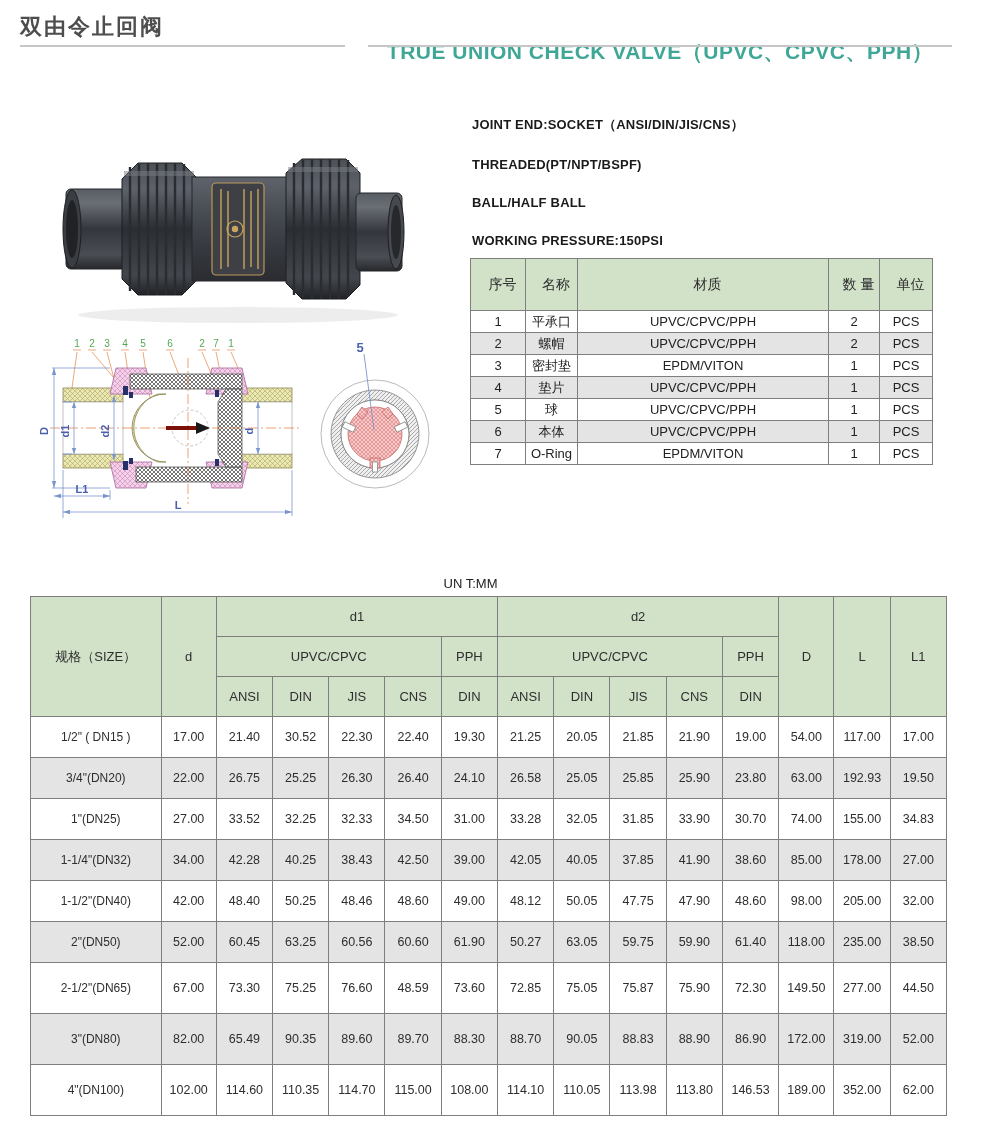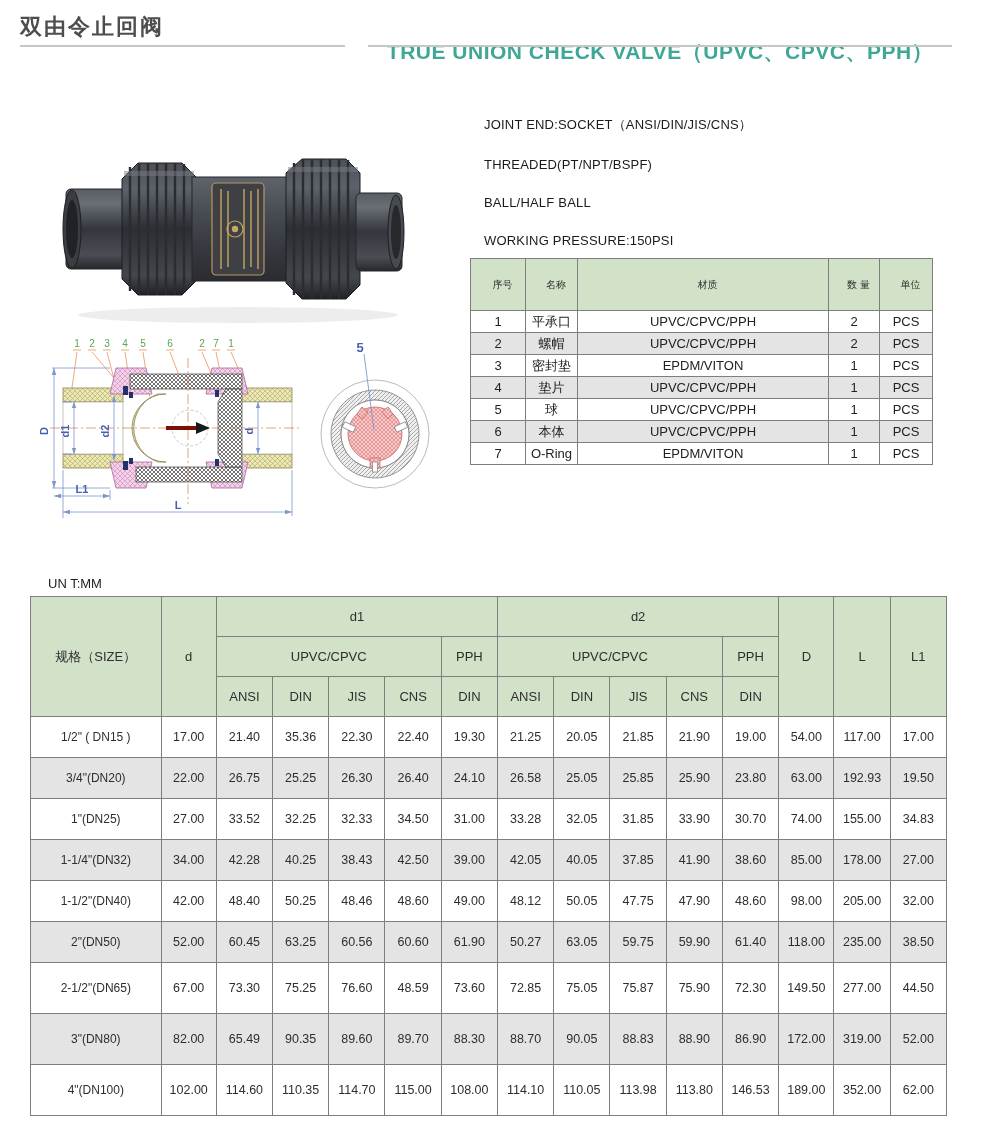--- a/index.html
+++ b/index.html
@@ -9,32 +9,32 @@
   }
   
   .title-cn{position:absolute;left:20px;top:12px;font-size:22px;font-weight:bold;color:#4d4d4d;letter-spacing:2px;}
   .rule-cn{position:absolute;left:20px;top:45px;width:325px;height:2px;background:#c6c6c6;}
   .title-en{position:absolute;left:366px;top:12px;width:588px;text-align:center;font-size:21px;font-weight:bold;color:#3fa796;letter-spacing:.5px;margin-top:26px;}
   .rule-en{position:absolute;left:368px;top:45px;width:584px;height:2px;background:#c6c6c6;}
   
   .photo{position:absolute;left:58px;top:115px;width:352px;height:212px;}
   
   .specs{position:absolute;left:472px;top:116px;display:flex;flex-direction:column;gap:23px;}
-  .specs div{font-size:13px;font-weight:normal;color:#1a1a1a;letter-spacing:.2px;margin-left:12px;}
+  .specs div{font-size:13px;font-weight:bold;color:#1a1a1a;letter-spacing:.2px;}
   
   table{border-collapse:collapse;table-layout:fixed;}
   th,td{border:1px solid #7e7e7e;text-align:center;vertical-align:middle;overflow:hidden;white-space:nowrap;}
   th{background:#d2e2c9;font-weight:normal;color:#2e2e2e;}
   tr.alt td{background:#e4e4e4;}
   
   .parts{position:absolute;left:470px;top:258px;width:462px;border:1px solid #5f5f5f;}
-  .parts th{height:49px;font-size:10px;padding-left:10px;}
+  .parts th{height:49px;font-size:14px;padding-left:10px;}
   .parts td{height:19px;font-size:13px;color:#222;}
   
-  .unit-note{position:absolute;left:48px;top:576px;width:917px;text-align:left;font-size:13px;color:#222;}
+  .unit-note{position:absolute;left:12px;top:576px;width:917px;text-align:center;font-size:13px;color:#222;}
   
   .dims{position:absolute;left:30px;top:596px;width:917px;border:1px solid #5f5f5f;}
   .dims th{height:37px;font-size:13px;}
   .dims td{height:38px;font-size:12.5px;color:#2e2e2e;}
   .dims tr.tall td{height:48px;}
   .dims td:first-child{font-size:12px;}
   
   .drawing{position:absolute;left:30px;top:336px;width:440px;height:205px;}
   .svgtxt{font-family:"Liberation Sans",sans-serif;}
 </style>
@@ -395,21 +395,21 @@
         <th>JIS</th>
         <th>CNS</th>
         <th>DIN</th>
       </tr>
     </thead>
     <tbody id="dims-body">
         <tr>
           <td>1/2" ( DN15 )</td>
           <td>17.00</td>
           <td>21.40</td>
-          <td>35.36</td>
+          <td>30.52</td>
           <td>22.30</td>
           <td>22.40</td>
           <td>19.30</td>
           <td>21.25</td>
           <td>20.05</td>
           <td>21.85</td>
           <td>21.90</td>
           <td>19.00</td>
           <td>54.00</td>
           <td>117.00</td>

